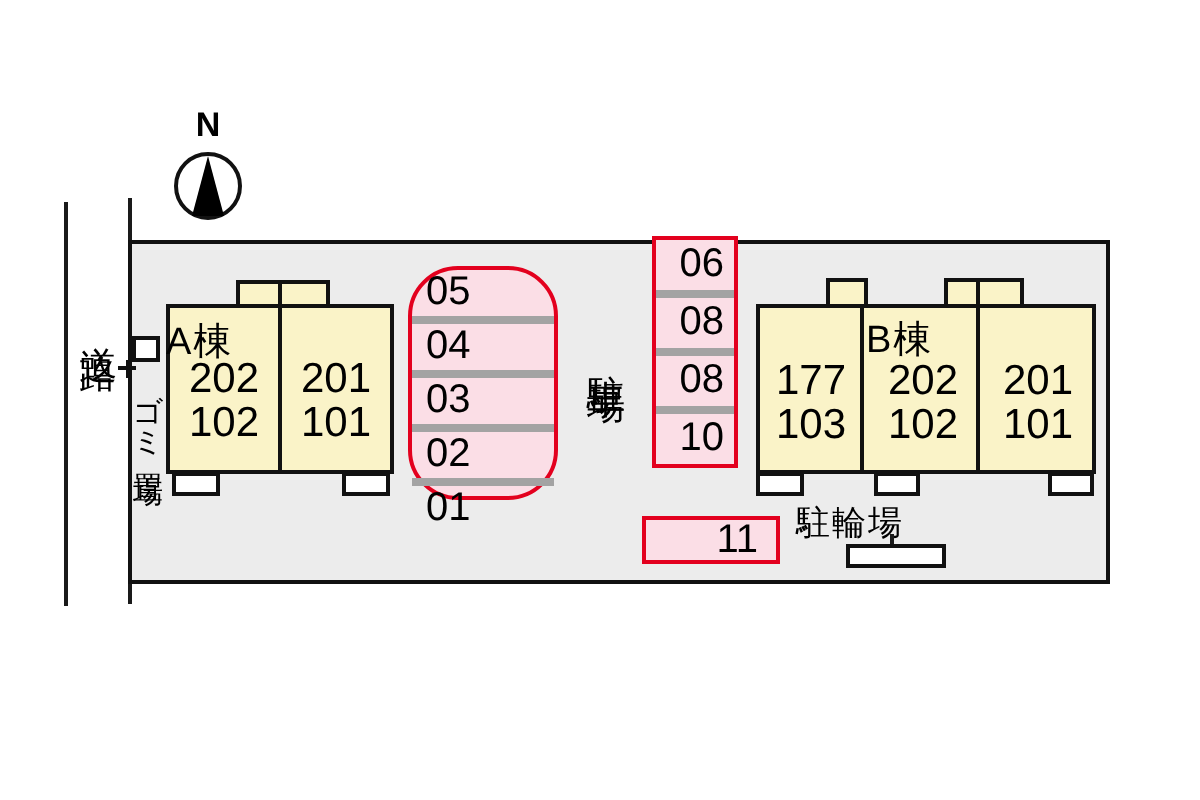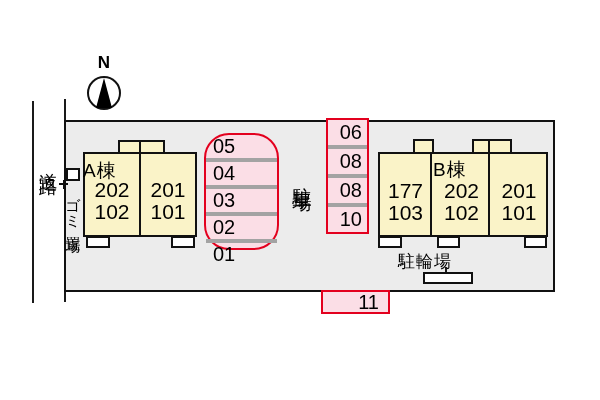--- a/index.html
+++ b/index.html
@@ -79,21 +79,21 @@
 
 <div class="abs vtext" style="left:293px;top:172px;font-size:19px;letter-spacing:3px;">駐車場</div>
 
 <div class="abs pcol" style="left:326px;top:118px;width:43px;height:116px;">
   <div class="prow r">06</div>
   <div class="prow r">08</div>
   <div class="prow r">08</div>
   <div class="prow r">10</div>
 </div>
 
-<div class="abs pwide" style="left:321px;top:258px;width:69px;height:24px;margin-top:32px;">11</div>
+<div class="abs pwide" style="left:321px;top:258px;width:69px;height:24px;">11</div>
 
 <div class="abs notch" style="left:413px;top:139px;width:21px;height:15px;"></div>
 <div class="abs notch" style="left:472px;top:139px;width:40px;height:15px;"></div>
 <div class="abs bldg" style="left:378px;top:152px;width:170px;height:85px;"></div>
 <div class="abs bdiv" style="left:430px;top:154px;height:81px;"></div>
 <div class="abs bdiv" style="left:488px;top:141px;height:94px;"></div>
 <div class="abs bname" style="left:433px;top:157px;width:57px;">B棟</div>
 <div class="abs room" style="left:381px;top:179px;width:49px;">177</div>
 <div class="abs room" style="left:381px;top:201px;width:49px;">103</div>
 <div class="abs room" style="left:434px;top:179px;width:55px;">202</div>

